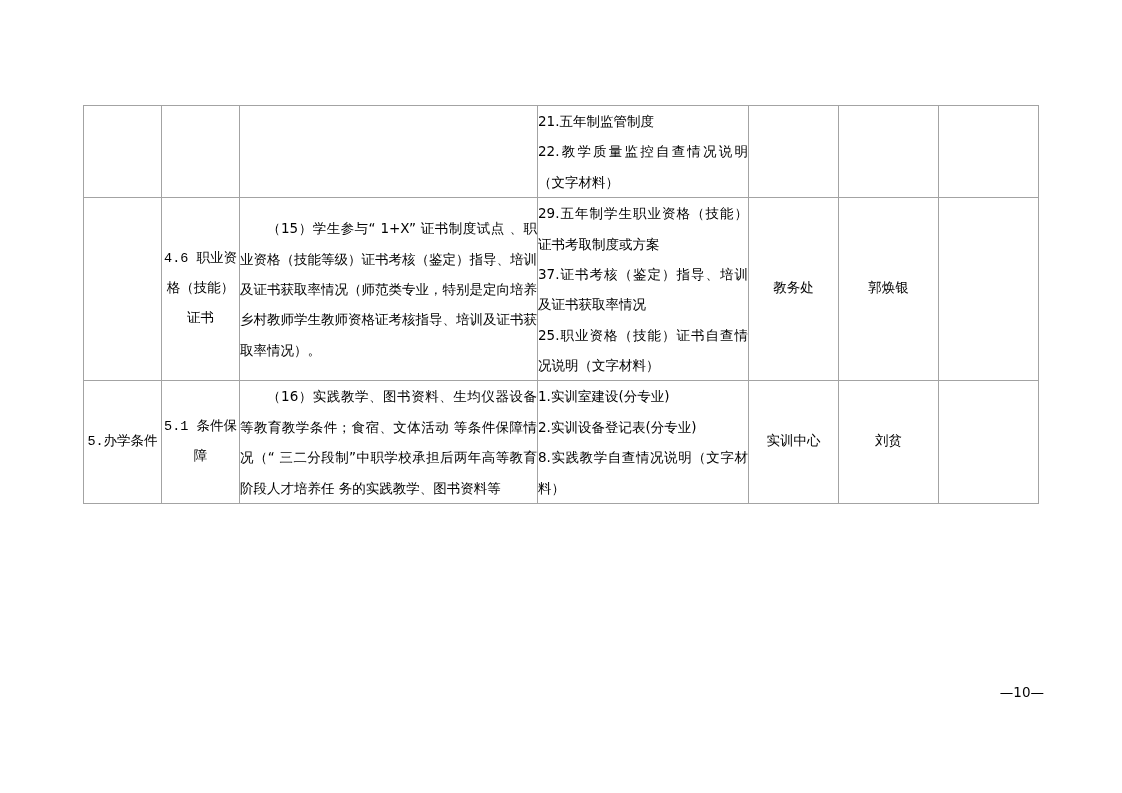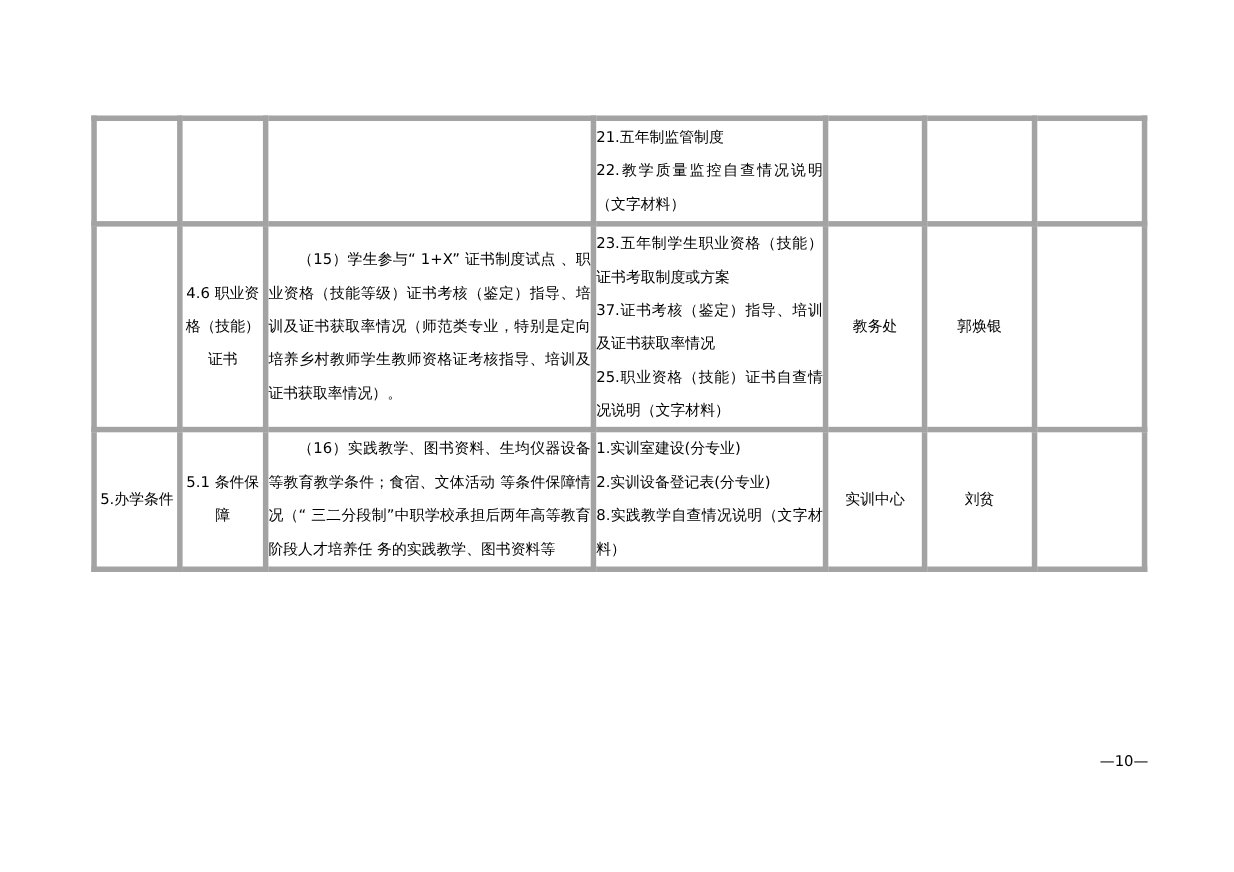--- a/index.html
+++ b/index.html
@@ -17,35 +17,36 @@
   }
   table.doc-table {
     position: absolute;
     left: 83px;
     top: 105px;
     width: 955px;
     border-collapse: collapse;
     table-layout: fixed;
   }
   table.doc-table td {
-    border: 5px solid #a3a3a3;
+    border: 1px solid #a3a3a3;
     vertical-align: middle;
     padding: 0;
     font-size: 13.5px;
     color: #000000;
     line-height: 2.25;
   }
   .cell-pad {
     padding: 8px 10px;
   }
   .cell-pad-wide {
     padding: 8px 14px;
   }
   .center {
     text-align: center;
+    font-family: Liberation Mono, monospace;
   }
   .indent2 {
     text-indent: 2em;
     margin-left: 44px;
   }
   .col-a { width: 78px; }
   .col-b { width: 78px; }
   .col-c { width: 298px; }
   .col-d { width: 211px; }
   .col-e { width: 90px; }
@@ -98,21 +99,21 @@
         <td class="cell-pad center"></td>
         <td class="cell-pad center"></td>
         <td class="cell-pad center"></td>
       </tr>
 
       <tr>
         <td class="cell-pad center"></td>
         <td class="cell-pad center">4.6 职业资格（技能）证书</td>
         <td class="cell-pad-wide justify-cn indent2">（15）学生参与“ 1+X” 证书制度试点 、职业资格（技能等级）证书考核（鉴定）指导、培训及证书获取率情况（师范类专业，特别是定向培养乡村教师学生教师资格证考核指导、培训及证书获取率情况）。</td>
         <td class="cell-pad-wide justify-cn">
-          <div class="para">23.五年制学生职业资格（技能）证书考取制度或方案</div>
+          <div class="para">29.五年制学生职业资格（技能）证书考取制度或方案</div>
           <div class="para">37.证书考核（鉴定）指导、培训及证书获取率情况</div>
           <div class="para">25.职业资格（技能）证书自查情况说明（文字材料）</div>
         </td>
         <td class="cell-pad center">教务处</td>
         <td class="cell-pad center">郭焕银</td>
         <td class="cell-pad center"></td>
       </tr>
 
       <tr>
         <td class="cell-pad center">5.办学条件</td>

